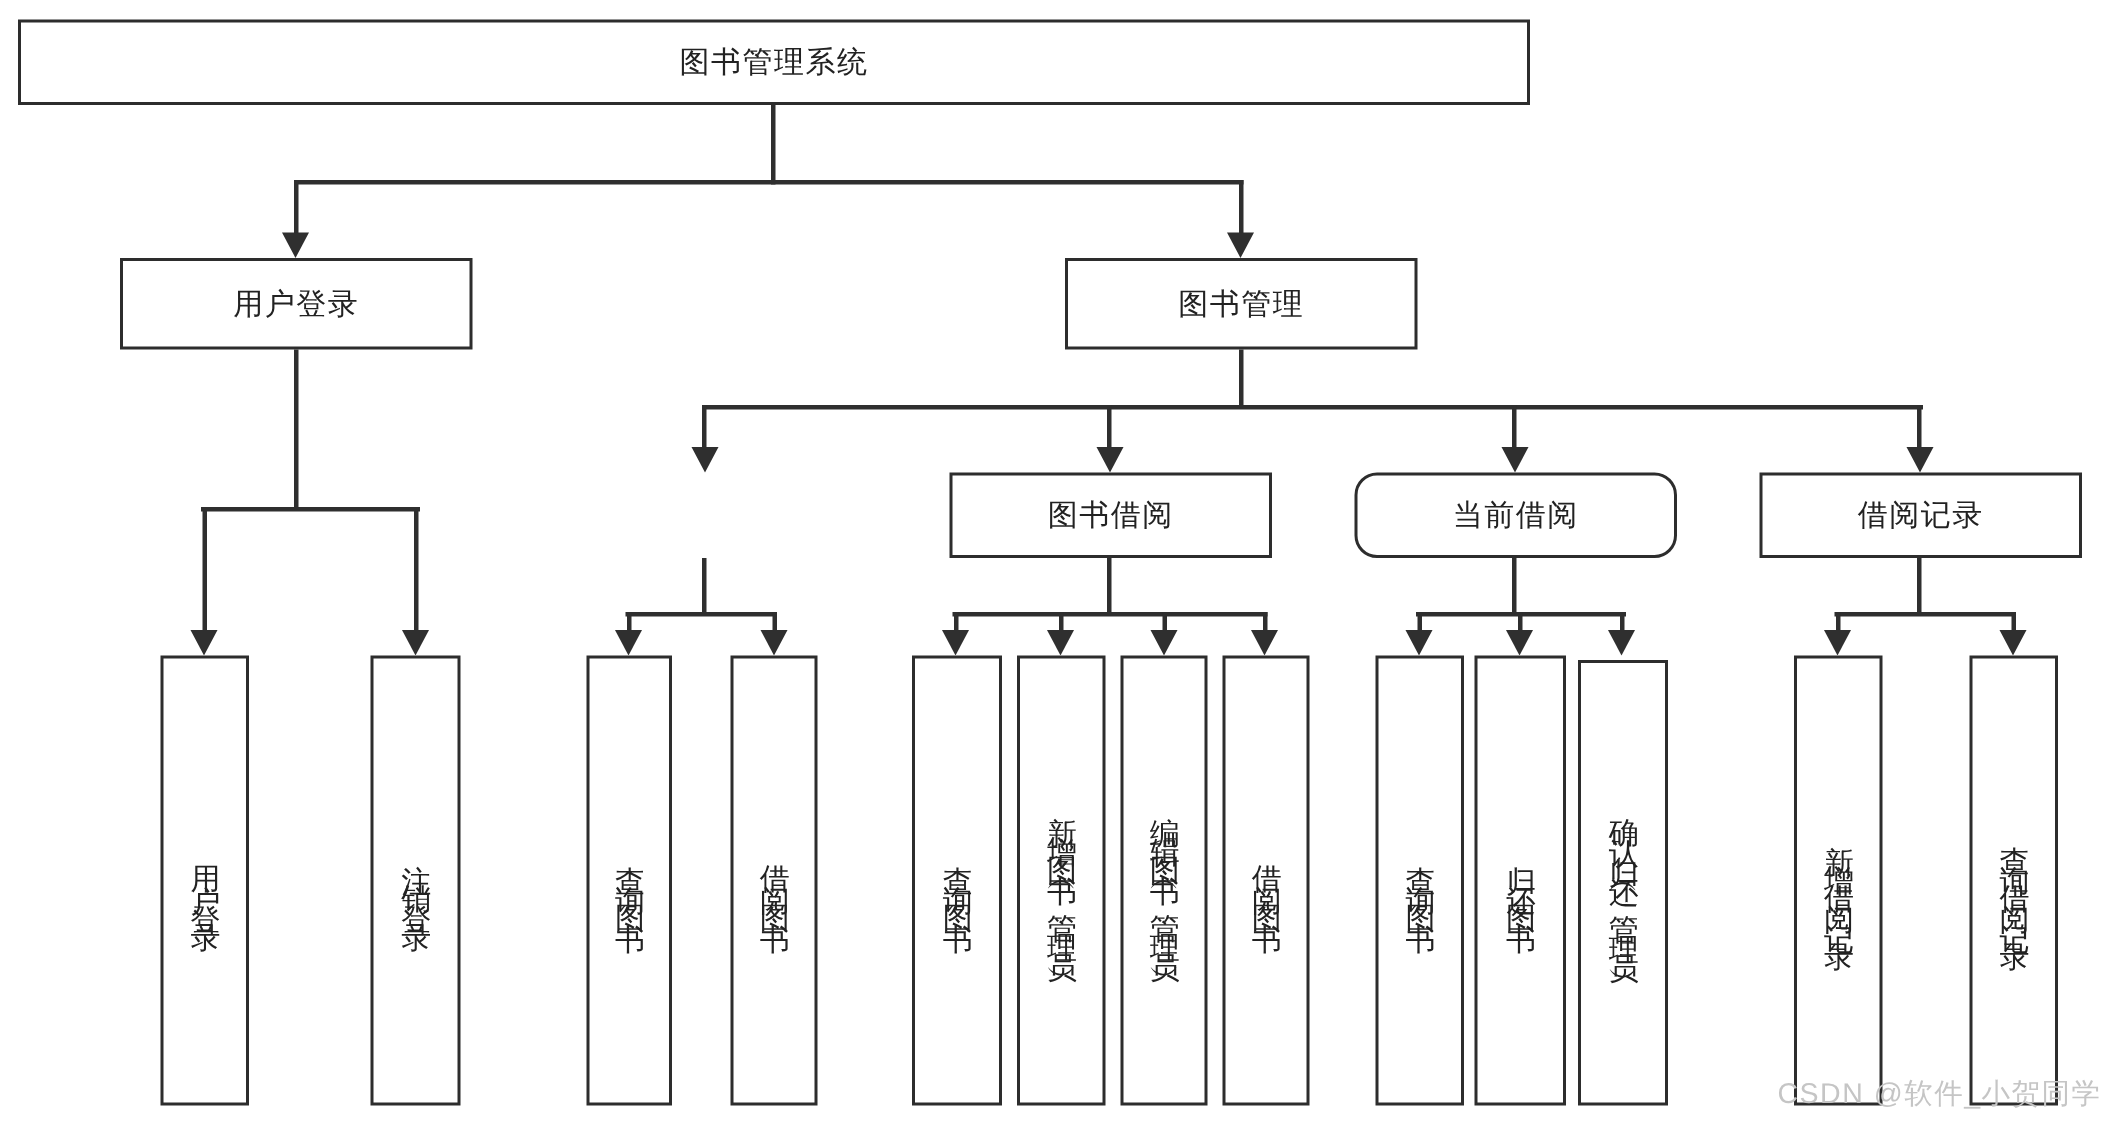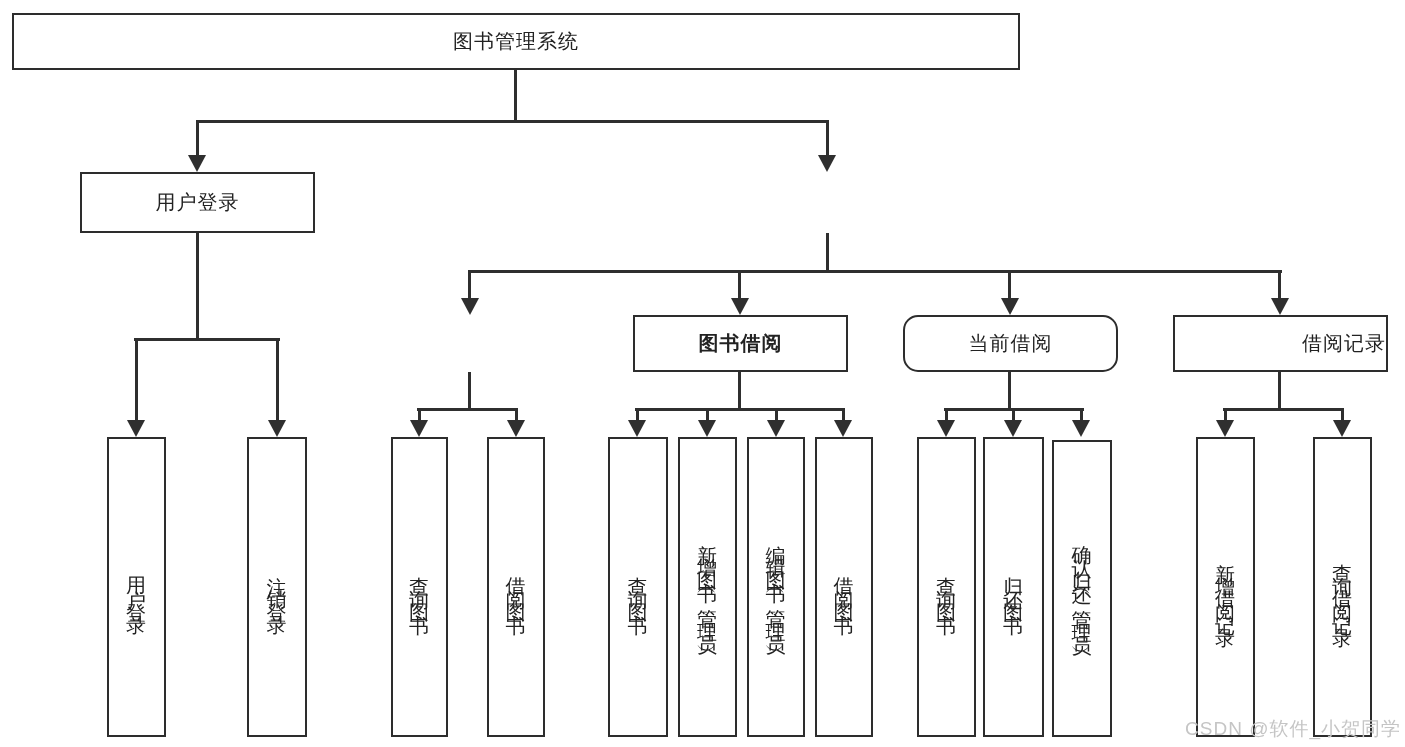--- a/index.html
+++ b/index.html
@@ -49,46 +49,49 @@
   <div class="vline" style="left:514px;top:70px;height:53px;"></div>
   <div class="hline" style="left:196px;top:120px;width:633px;"></div>
   <div class="vline" style="left:196px;top:120px;height:36px;"></div>
   <div class="vline" style="left:826px;top:120px;height:36px;"></div>
   <div class="arr" style="left:188px;top:155px;"></div>
   <div class="arr" style="left:818px;top:155px;"></div>
 
   <div class="node" style="left:80px;top:172px;width:235px;height:61px;">
     <span>用户登录</span>
   </div>
+  <div class="node" style="left:710px;top:172px;width:235px;height:61px;">
+    <span>图书管理</span>
+  </div>
 
   <div class="vline" style="left:196px;top:233px;height:107px;"></div>
   <div class="hline" style="left:134px;top:338px;width:146px;"></div>
   <div class="vline" style="left:135px;top:338px;height:84px;"></div>
   <div class="vline" style="left:276px;top:338px;height:84px;"></div>
   <div class="arr" style="left:127px;top:420px;"></div>
   <div class="arr" style="left:268px;top:420px;"></div>
 
   <div class="vline" style="left:826px;top:233px;height:39px;"></div>
   <div class="hline" style="left:468px;top:270px;width:814px;"></div>
   <div class="vline" style="left:468px;top:270px;height:30px;"></div>
   <div class="vline" style="left:738px;top:270px;height:30px;"></div>
   <div class="vline" style="left:1008px;top:270px;height:30px;"></div>
   <div class="vline" style="left:1278px;top:270px;height:30px;"></div>
   <div class="arr" style="left:461px;top:298px;"></div>
   <div class="arr" style="left:731px;top:298px;"></div>
   <div class="arr" style="left:1001px;top:298px;"></div>
   <div class="arr" style="left:1271px;top:298px;"></div>
 
-  <div class="node" style="left:633px;top:315px;width:215px;height:57px;font-weight:bold;">
+  <div class="node" style="left:633px;top:315px;width:215px;height:57px;">
     <span>图书借阅</span>
   </div>
   <div class="node" style="left:903px;top:315px;width:215px;height:57px;border-radius:15px;">
     <span>当前借阅</span>
   </div>
-  <div class="node" style="left:1173px;top:315px;width:215px;height:57px;justify-content:flex-end;">
+  <div class="node" style="left:1173px;top:315px;width:215px;height:57px;">
     <span>借阅记录</span>
   </div>
 
   <div class="vline" style="left:468px;top:372px;height:38px;"></div>
   <div class="vline" style="left:738px;top:372px;height:38px;"></div>
   <div class="vline" style="left:1008px;top:372px;height:38px;"></div>
   <div class="vline" style="left:1278px;top:372px;height:38px;"></div>
 
   <div class="hline" style="left:417px;top:408px;width:101px;"></div>
   <div class="hline" style="left:635px;top:408px;width:210px;"></div>

